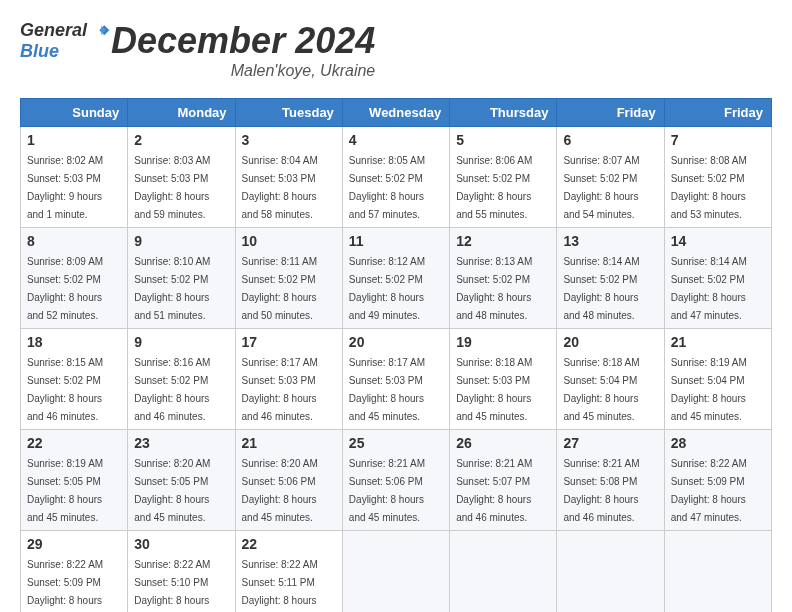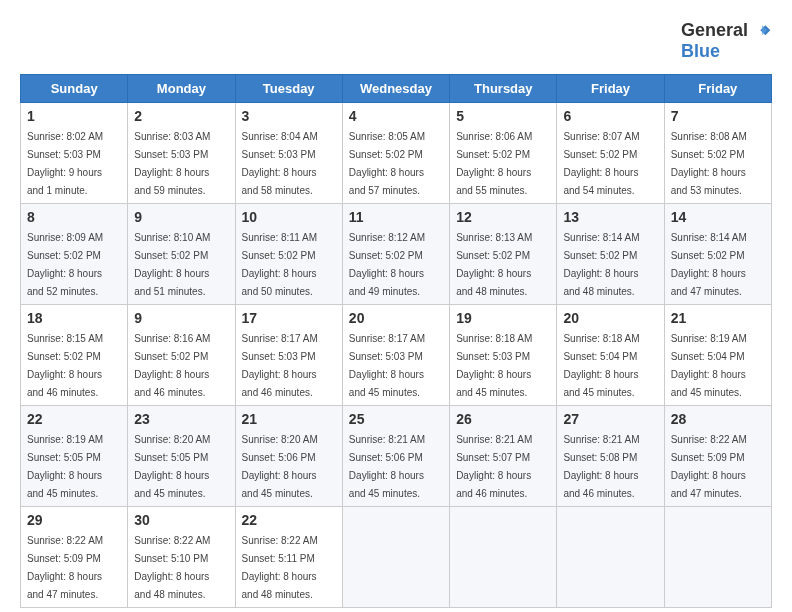--- a/index.html
+++ b/index.html
@@ -5,23 +5,24 @@
     * { box-sizing: border-box; margin: 0; padding: 0; }
     body {
       font-family: Arial, sans-serif;
       background: #fff;
       width: 792px;
       min-height: 612px;
       padding: 20px;
     }
     .header {
       display: flex;
-      justify-content: flex-end;
+      justify-content: flex-start;
       align-items: flex-start;
-      margin-bottom: 12px;
+      margin-bottom: 18px;
+      font-style: italic;
     }
     .logo {
       display: flex;
       flex-direction: column;
       align-items: flex-start;
     }
     .logo-text {
       display: flex;
       align-items: center;
       gap: 2px;
@@ -53,21 +54,21 @@
       font-size: 16px;
       color: #555;
     }
     .calendar {
       width: 100%;
       border-collapse: collapse;
     }
     .calendar th {
       background-color: #3a7ec8;
       color: white;
-      text-align: center;
+      text-align: right;
       padding: 6px 8px;
       font-size: 13px;
       font-weight: bold;
       border: 1px solid #2a6eb8;
     }
     .calendar td {
       border: 1px solid #ccc;
       vertical-align: top;
       padding: 5px 6px;
       width: calc(100% / 7);
@@ -99,20 +100,24 @@
   <div class="logo">
     <div class="logo-text">
       <span class="logo-general">General</span>
       <svg class="logo-icon" viewBox="0 0 24 18" fill="none">
         <path d="M16 2 L22 8 L16 14 L10 8 Z" fill="#3a7ec8"></path>
         <path d="M12 2 L18 8 L12 14" fill="#5a9ee0" opacity="0.7"></path>
       </svg>
     </div>
     <span class="logo-blue">Blue</span>
   </div>
+  <div class="title-section">
+    <div class="month-title">December 2024</div>
+    <div class="location">Malen'koye, Ukraine</div>
+  </div>
 </div>
 
 <table class="calendar">
   <thead>
     <tr id="weekday-header">
     <th>Sunday</th>
         <th>Monday</th>
         <th>Tuesday</th>
         <th>Wednesday</th>
         <th>Thursday</th>

